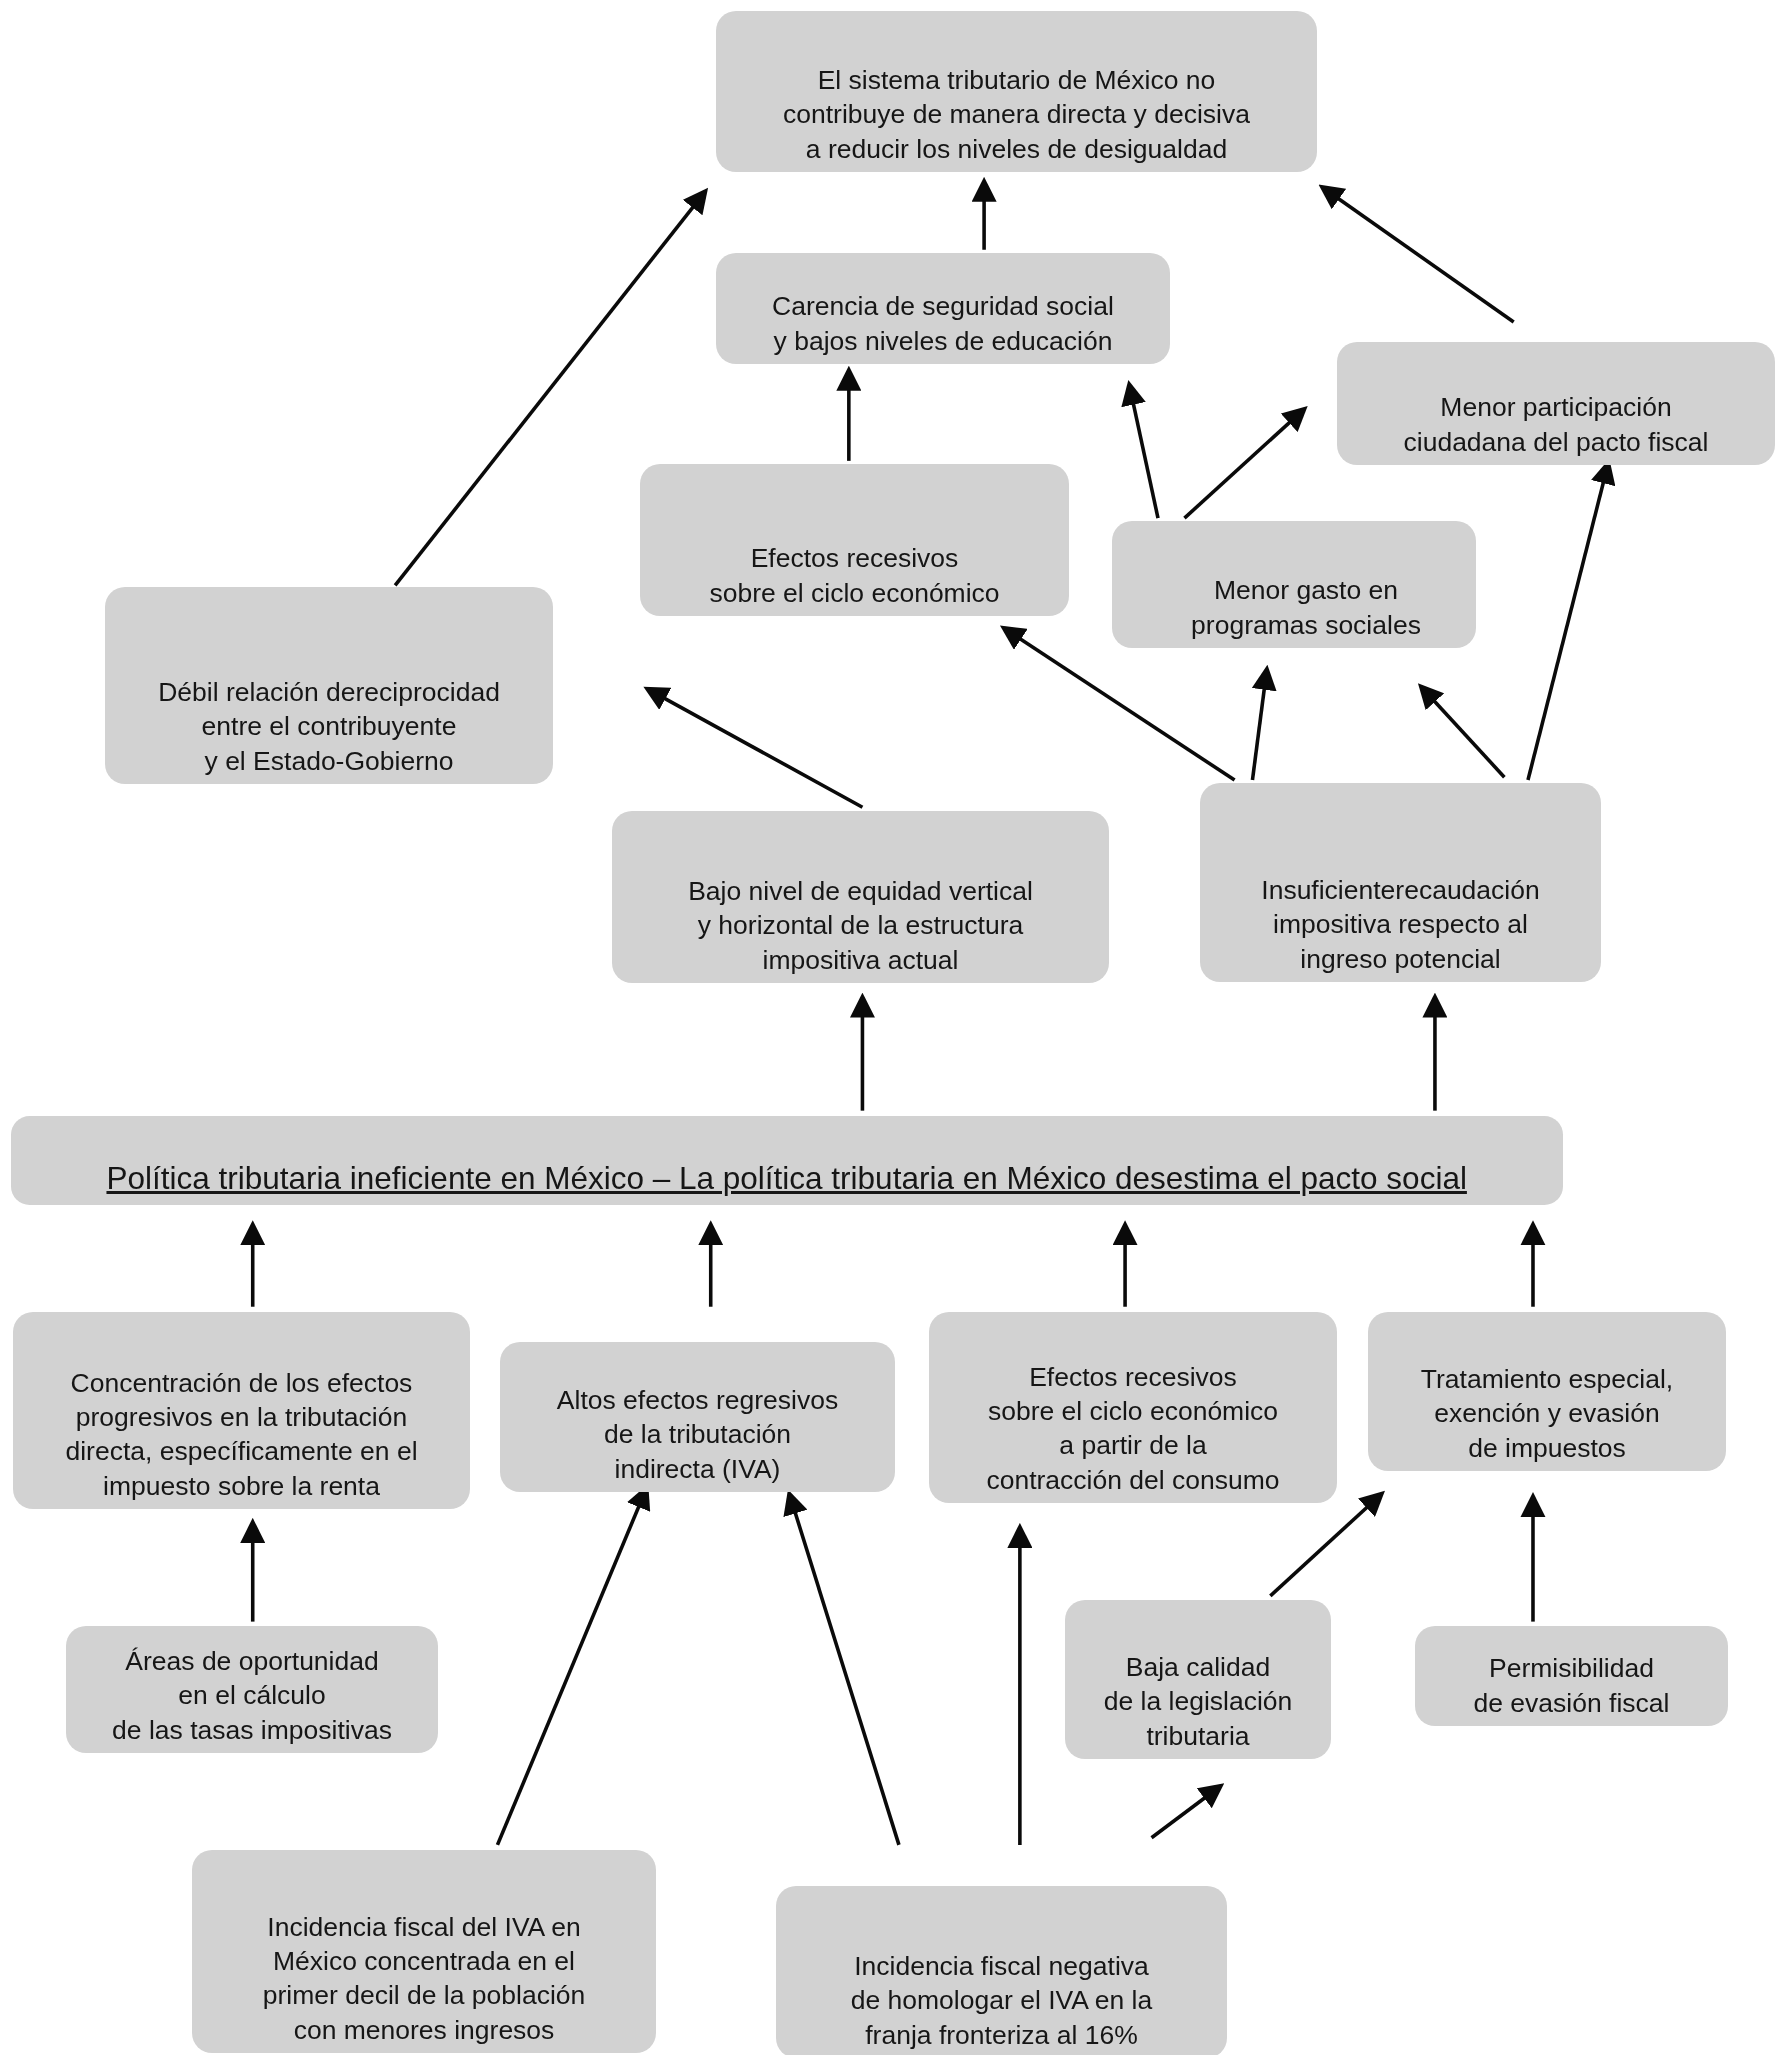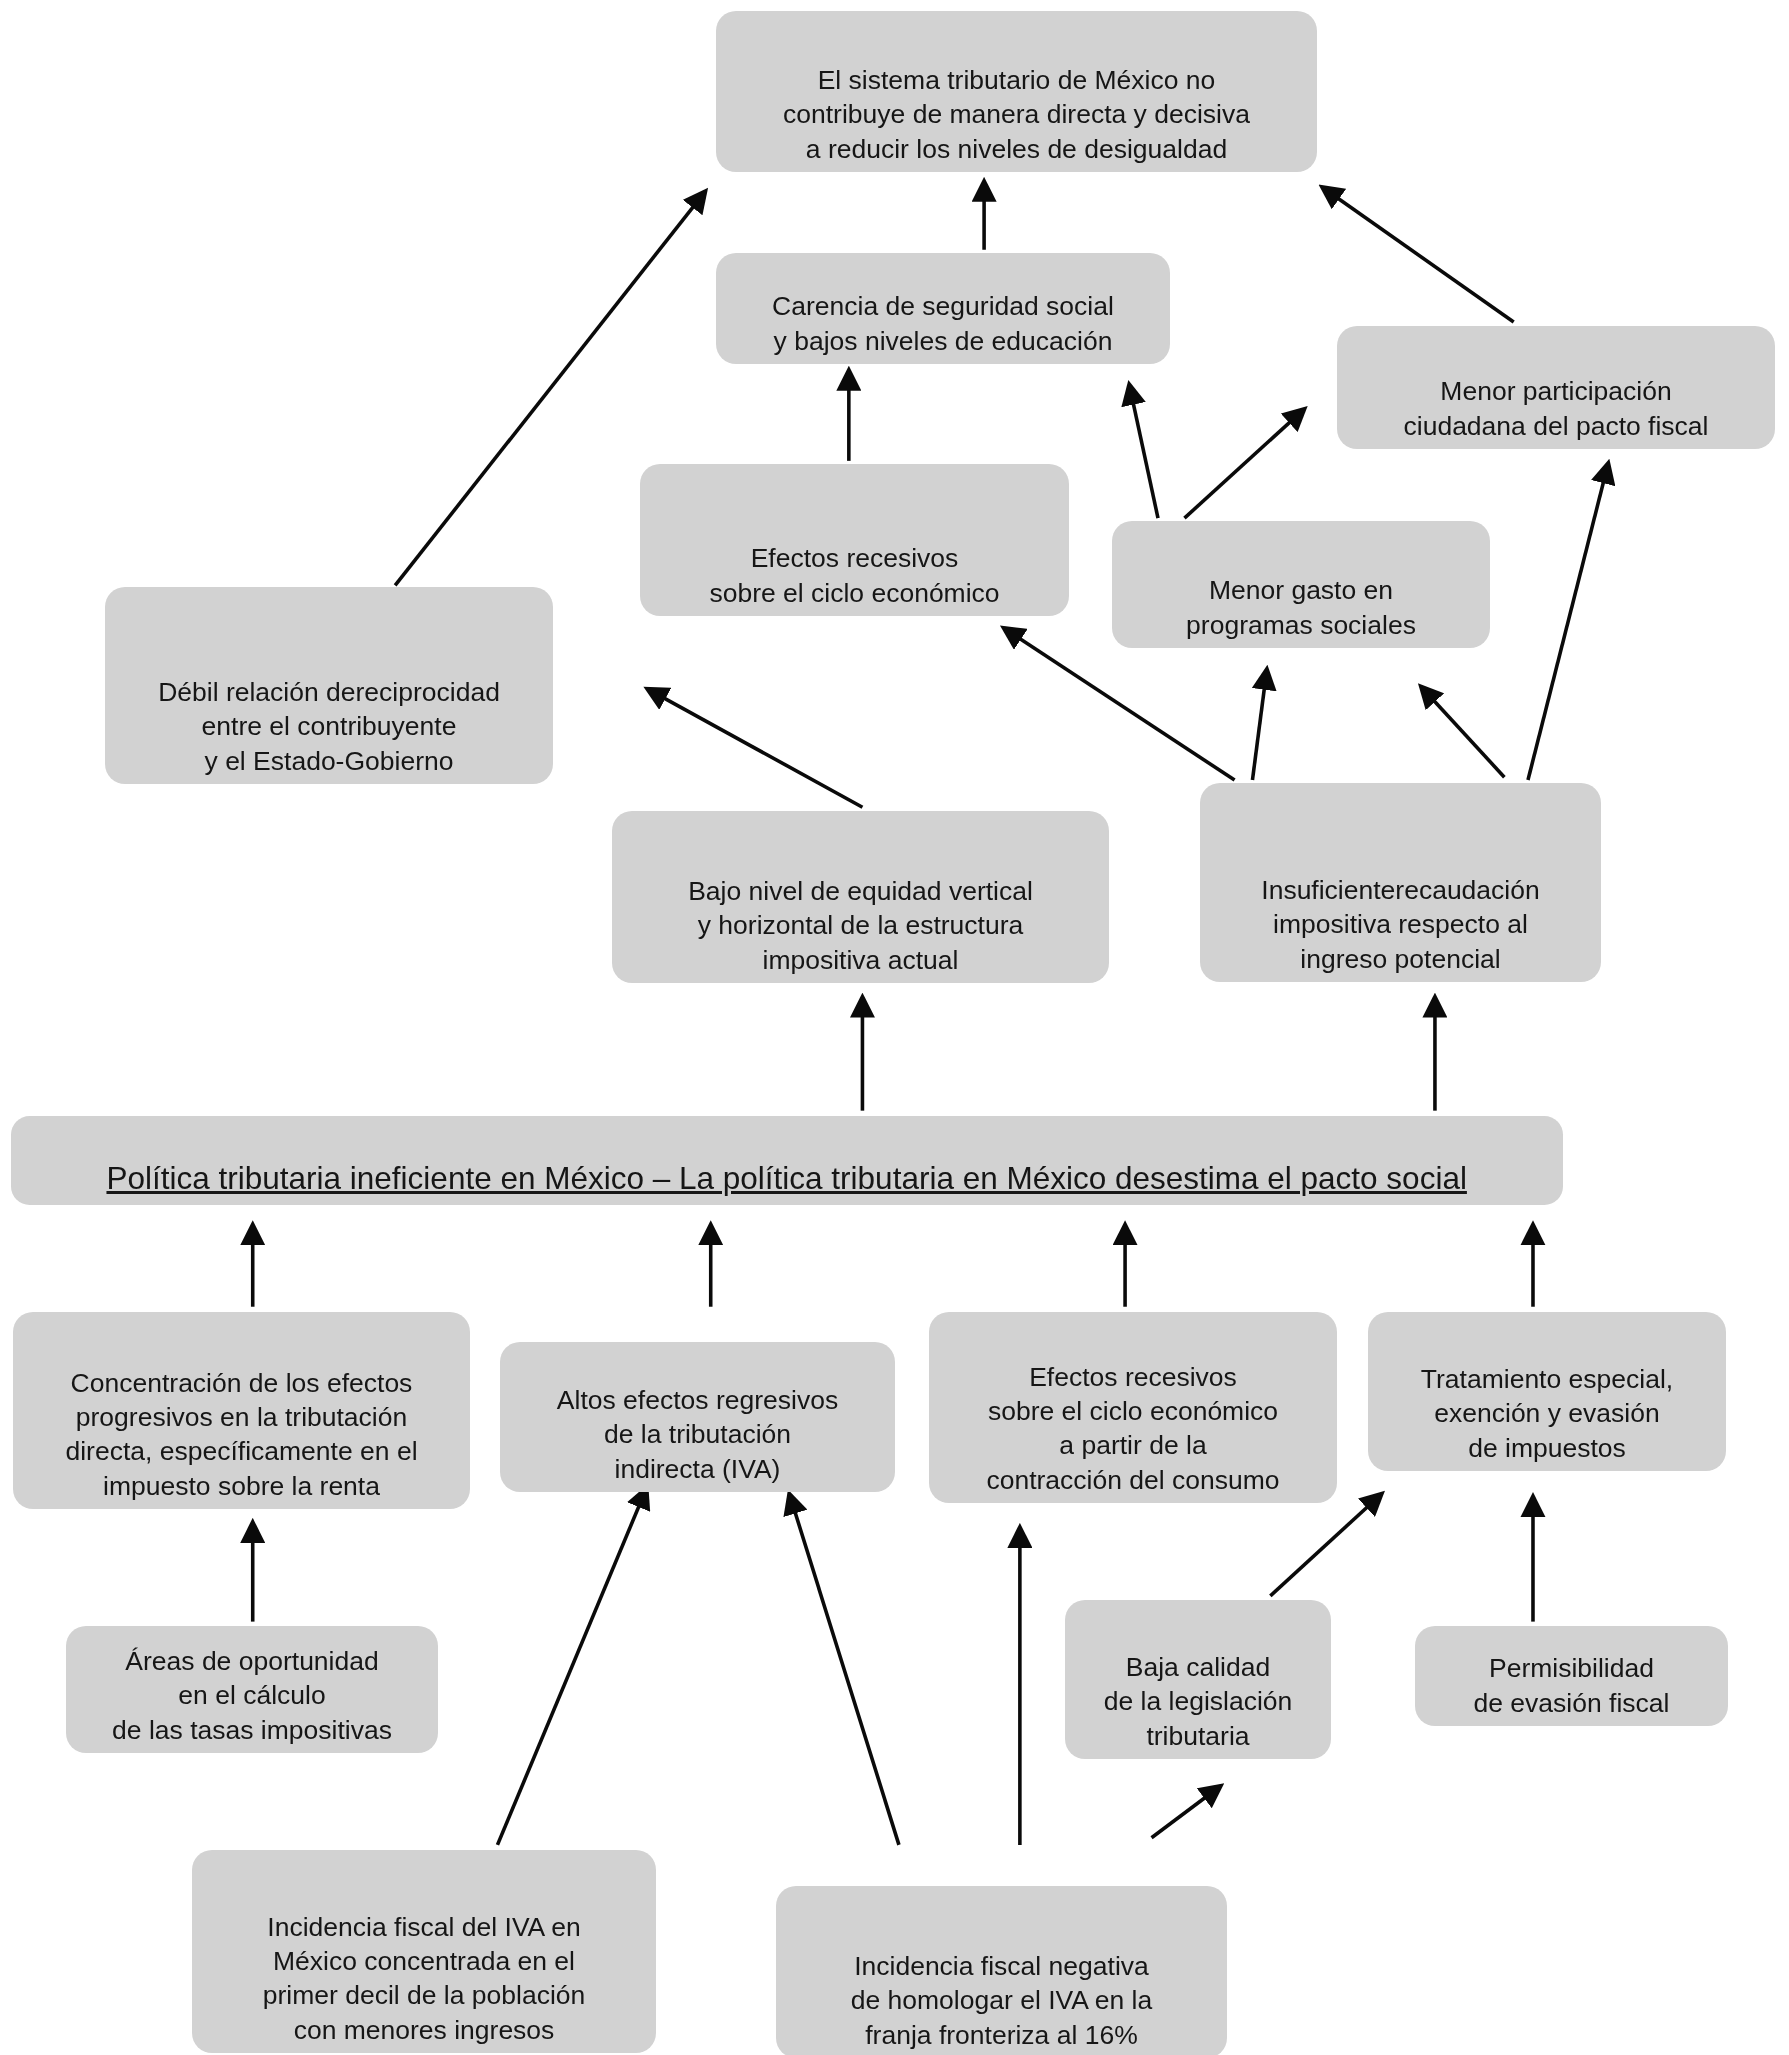--- a/index.html
+++ b/index.html
@@ -87,31 +87,31 @@
     <span class="node-label">El sistema tributario de México no
 contribuye de manera directa y decisiva
 a reducir los niveles de desigualdad</span>
   </div>
 
   <div class="node" style="left:716px; top:253px; width:454px; height:111px;">
     <span class="node-label">Carencia de seguridad social
 y bajos niveles de educación</span>
   </div>
 
-  <div class="node" style="left:1337px; top:326px; width:438px; height:123px;">
+  <div class="node" style="left:1337px; top:342px; width:438px; height:123px;">
     <span class="node-label">Menor participación
 ciudadana del pacto fiscal</span>
   </div>
 
   <div class="node" style="left:640px; top:464px; width:429px; height:152px;">
     <span class="node-label">Efectos recesivos
 sobre el ciclo económico</span>
   </div>
 
-  <div class="node" style="left:1112px; top:521px; width:378px; height:127px;">
+  <div class="node" style="left:1112px; top:521px; width:340px; height:127px;padding-left:24px;">
     <span class="node-label">Menor gasto en
 programas sociales</span>
   </div>
 
   <div class="node" style="left:105px; top:587px; width:448px; height:197px;">
     <span class="node-label">Débil relación dereciprocidad
 entre el contribuyente
 y el Estado-Gobierno</span>
   </div>
 

